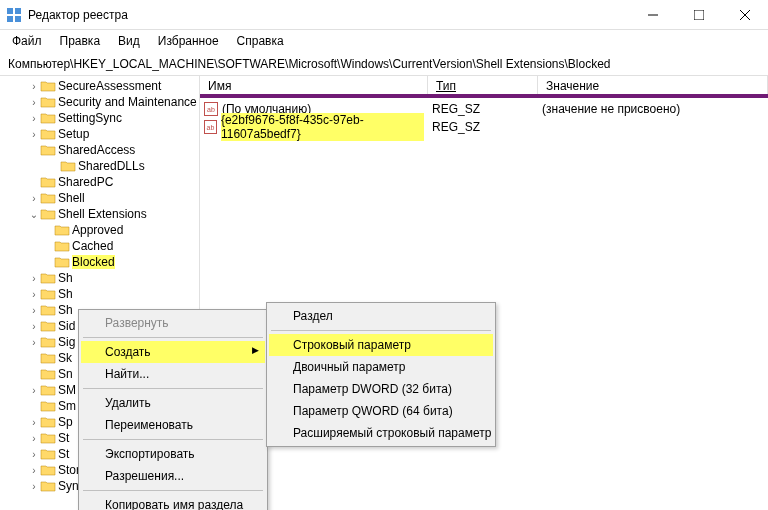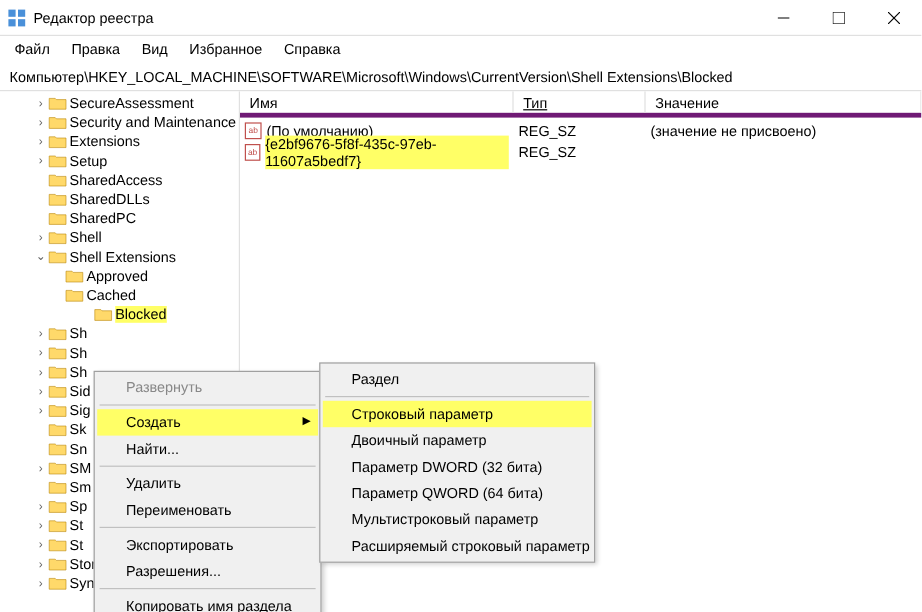--- a/index.html
+++ b/index.html
@@ -107,41 +107,41 @@
         </span>
         <span class="label">Security and Maintenance</span>
       </div>
       <div class="tree-item" style="padding-left: 28px;">
         <span class="exp">›</span>
         <span class="fold">
           <svg width="16" height="12" viewBox="0 0 16 12">
             <path class="folder-svg" d="M1 2 h5 l1 1 h8 v8 h-14 z"></path>
           </svg>
         </span>
-        <span class="label">Extensions</span>
+        <span class="label">SettingSync</span>
       </div>
       <div class="tree-item" style="padding-left: 28px;">
         <span class="exp">›</span>
         <span class="fold">
           <svg width="16" height="12" viewBox="0 0 16 12">
             <path class="folder-svg" d="M1 2 h5 l1 1 h8 v8 h-14 z"></path>
           </svg>
         </span>
         <span class="label">Setup</span>
       </div>
       <div class="tree-item" style="padding-left: 28px;">
         <span class="exp"></span>
         <span class="fold">
           <svg width="16" height="12" viewBox="0 0 16 12">
             <path class="folder-svg" d="M1 2 h5 l1 1 h8 v8 h-14 z"></path>
           </svg>
         </span>
         <span class="label">SharedAccess</span>
       </div>
-      <div class="tree-item" style="padding-left: 28px;">
+      <div class="tree-item" style="padding-left: 28px; margin-left: 20px;">
         <span class="exp"></span>
         <span class="fold">
           <svg width="16" height="12" viewBox="0 0 16 12">
             <path class="folder-svg" d="M1 2 h5 l1 1 h8 v8 h-14 z"></path>
           </svg>
         </span>
         <span class="label">SharedDLLs</span>
       </div>
       <div class="tree-item" style="padding-left: 28px;">
         <span class="exp"></span>
@@ -181,21 +181,21 @@
       </div>
       <div class="tree-item" style="padding-left: 42px;">
         <span class="exp"></span>
         <span class="fold">
           <svg width="16" height="12" viewBox="0 0 16 12">
             <path class="folder-svg" d="M1 2 h5 l1 1 h8 v8 h-14 z"></path>
           </svg>
         </span>
         <span class="label">Cached</span>
       </div>
-      <div class="tree-item selected" style="padding-left: 42px; margin-left: 24px;">
+      <div class="tree-item selected" style="padding-left: 42px;">
         <span class="exp"></span>
         <span class="fold">
           <svg width="16" height="12" viewBox="0 0 16 12">
             <path class="folder-svg" d="M1 2 h5 l1 1 h8 v8 h-14 z"></path>
           </svg>
         </span>
         <span class="label">Blocked</span>
       </div>
       <div class="tree-item partial" style="padding-left: 28px;">
         <span class="exp">›</span>
@@ -366,15 +366,14 @@
   <div class="ctx-item">Копировать имя раздела</div>
 </div>
 
 <div class="ctxmenu sub2" style="width:230px;">
   <div class="ctx-item">Раздел</div>
   <div class="ctx-sep"></div>
   <div class="ctx-item hl">Строковый параметр</div>
   <div class="ctx-item">Двоичный параметр</div>
   <div class="ctx-item">Параметр DWORD (32 бита)</div>
   <div class="ctx-item">Параметр QWORD (64 бита)</div>
-  <div class="ctx-item">Мультистроковый параметр</div>
   <div class="ctx-item">Расширяемый строковый параметр</div>
 </div>
 
 </body></html>

